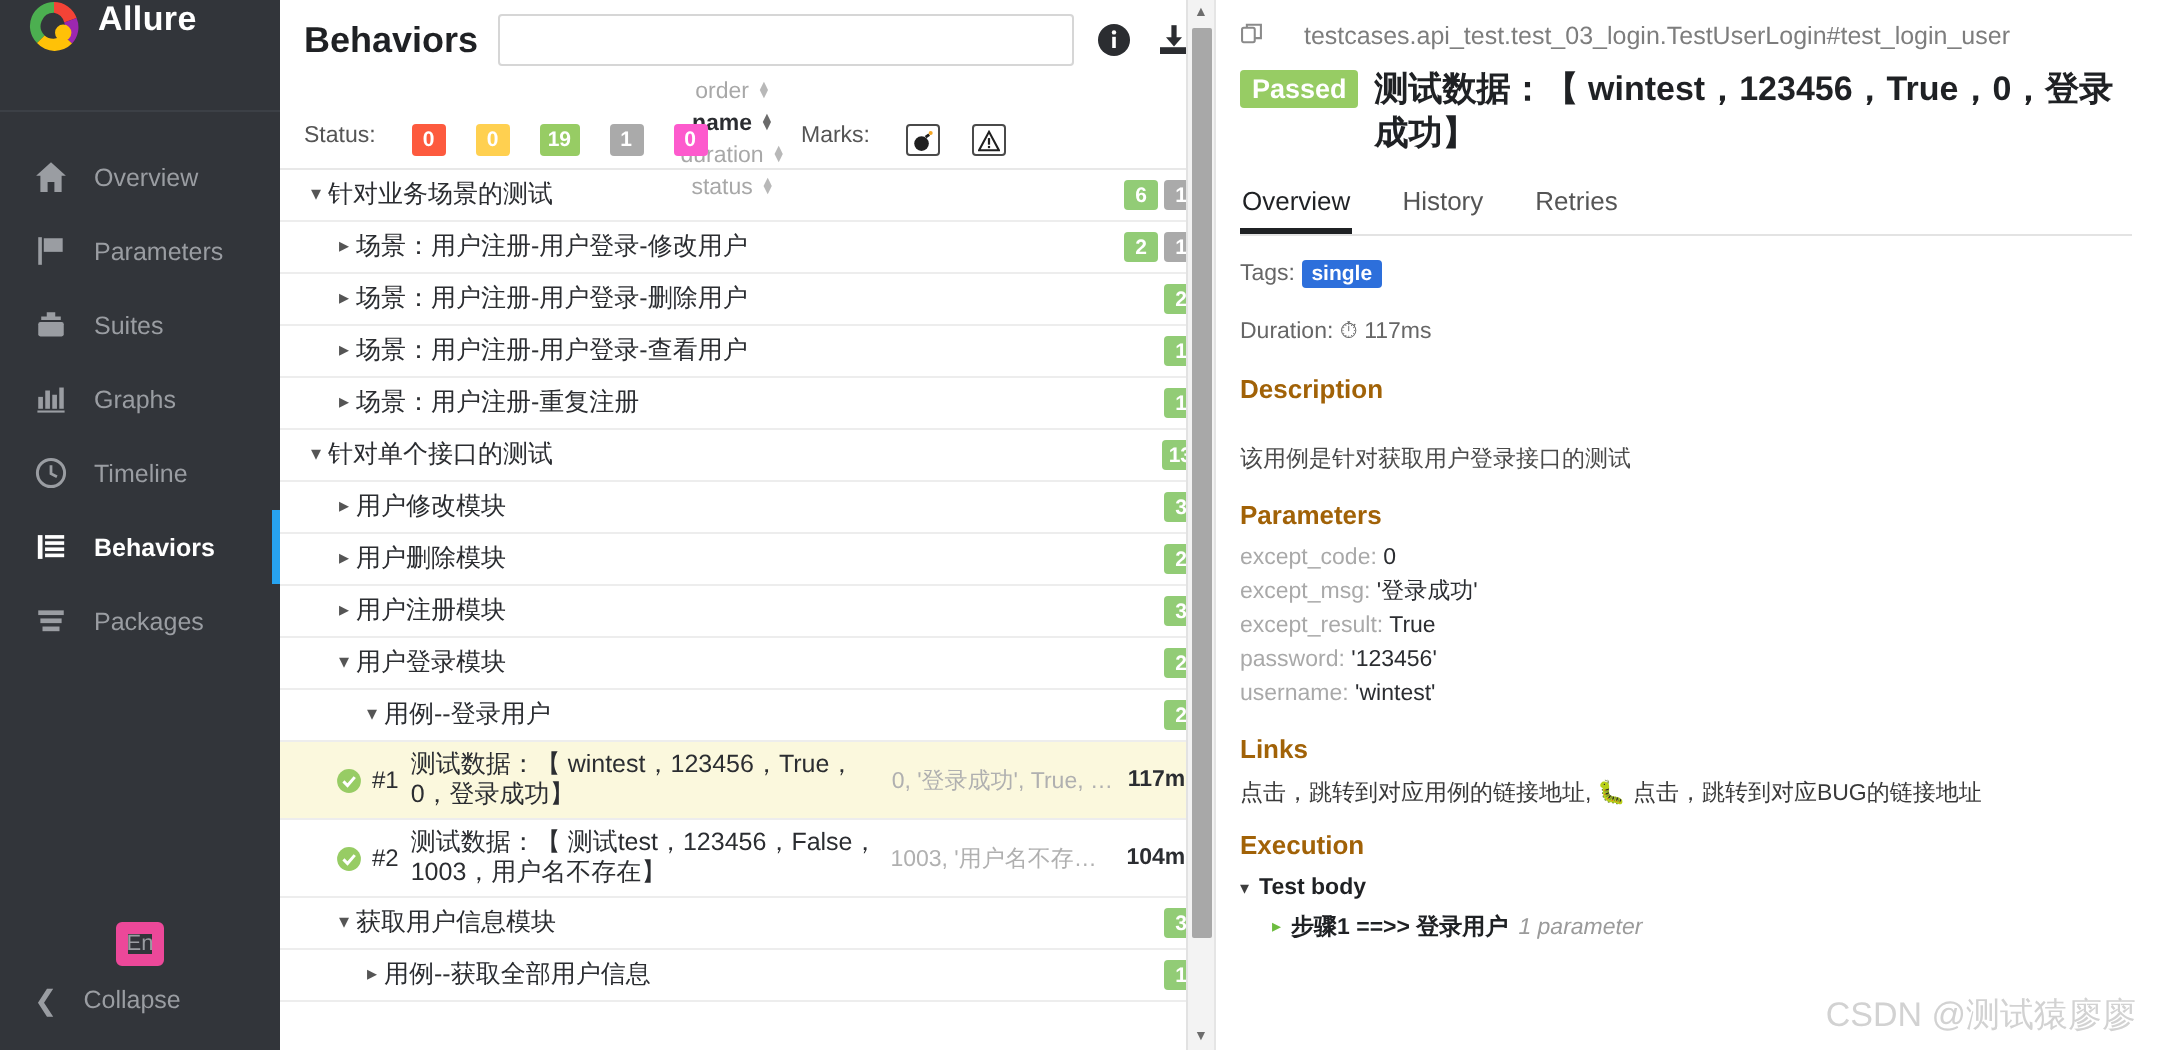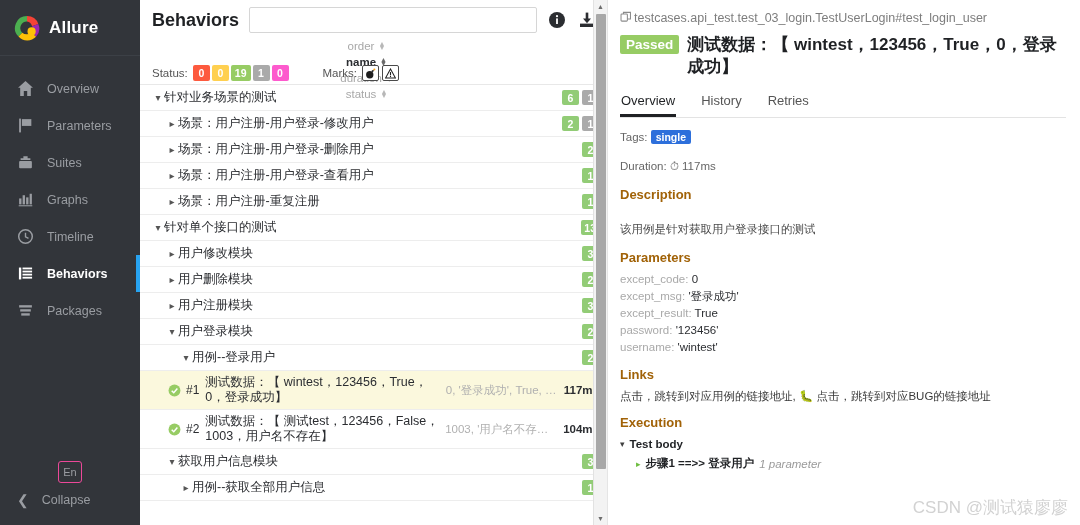--- a/index.html
+++ b/index.html
@@ -9,21 +9,21 @@
     overflow: hidden; background: #fff;
   }
   .app { display: flex; width: 1080px; height: 525px; }
 
   
   .sidebar {
     width: 140px; height: 525px; background: #32353a;
     display: flex; flex-direction: column; position: relative; flex: 0 0 140px;
   }
   .brand {
-    display: flex; align-items: center; gap: 9px;
+    display: flex; gap: 9px;
     height: 56px; padding-left: 14px;
     border-bottom: 1px solid #3c4046;
   }
   .brand-logo { width: 26px; height: 26px; position: relative; flex: 0 0 26px; }
   .brand-name { color: #fff; font-size: 17px; font-weight: bold; letter-spacing: .2px; }
 
   .nav { padding-top: 14px; }
   .nav-item {
     display: flex; align-items: center; gap: 13px;
     height: 37px; padding-left: 17px; cursor: pointer;
@@ -32,21 +32,21 @@
   .nav-item .ico { width: 17px; height: 17px; display: flex; align-items: center; justify-content: center; flex: 0 0 17px; }
   .nav-item .ico svg { display: block; }
   .nav-item.active { color: #fff; font-weight: bold; }
   .nav-item.active .bar {
     position: absolute; right: 0; top: 0; width: 4px; height: 37px; background: #27a3f0;
   }
 
   .side-bottom { margin-top: auto; padding-bottom: 14px; }
   .lang-badge {
     width: 24px; height: 22px; margin: 0 auto 6px auto;
-    border: 1px solid #ec4899; border-radius: 3px; color: #9a9da2;
+    border: 6px solid #ec4899; border-radius: 3px; color: #9a9da2;
     font-size: 11px; display: flex; align-items: center; justify-content: center;
   }
   .collapse {
     display: flex; align-items: center; gap: 13px; padding-left: 17px;
     color: #9a9da2; font-size: 12.5px; cursor: pointer; height: 22px;
   }
   .collapse .chev { font-size: 14px; line-height: 1; }
 
   
   .middle {
@@ -67,21 +67,21 @@
   .head-ico { width: 20px; height: 20px; cursor: pointer; flex: 0 0 20px; display:flex; align-items:center; justify-content:center;}
 
   .mid-toolbar { padding: 0 12px; flex: 0 0 auto; }
   .sorters { display: flex; align-items: center; height: 19px; gap: 4px; flex-direction: column; }
   .sorter { display: flex; align-items: center; gap: 4px; margin-right: 14px; cursor: pointer; }
   .sorter-label { font-size: 11.5px; color: #a8a8a8; }
   .sorter.active .sorter-label { color: #2b2d31; font-weight: bold; }
   .sort-arrows { display: flex; flex-direction: column; line-height: 4px; color: #b8b8b8; font-size: 7px; }
   .sorter.active .sort-arrows { color: #6b6b6b; }
 
-  .filters { display: flex; align-items: center; height: 22px; margin-top: 3px; gap: 0; }
+  .filters { display: flex; align-items: flex-start; height: 22px; margin-top: 3px; gap: 13px; }
   .filter-label { font-size: 11.5px; color: #555; margin-right: 5px; }
   .chip {
     min-width: 17px; height: 16px; padding: 0 4px; margin-right: 2px;
     border-radius: 2px; color: #fff; font-size: 10.5px; font-weight: bold;
     display: inline-flex; align-items: center; justify-content: center; cursor: pointer;
   }
   .marks-label { font-size: 11.5px; color: #555; margin: 0 5px 0 32px; }
   .mark-btn {
     width: 17px; height: 16px; border: 1px solid #4a4a4a; border-radius: 2px;
     margin-right: 3px; display: inline-flex; align-items: center; justify-content: center;
@@ -122,21 +122,21 @@
     background: #f3f3f3; border-left: 1px solid #e2e2e2;
   }
   .vscroll .arr { height: 13px; display: flex; align-items: center; justify-content: center;
                   font-size: 7px; color: #6d6d6d; }
   .vscroll .arr.bot { position: absolute; bottom: 0; left: 0; right: 0; }
   .vthumb { position: absolute; top: 14px; left: 2px; width: 10px; height: 455px;
             background: #a8a8a8; border-radius: 1px; }
 
   
   .right { flex: 1; height: 525px; background: #fff; padding: 8px 14px 0 12px; overflow: hidden; position: relative; }
-  .crumb { display: flex; align-items: center; gap: 1px; font-size: 12.5px; color: #7d7d7d; height: 20px; }
+  .crumb { display: flex; align-items: center; gap: 19px; font-size: 12.5px; color: #7d7d7d; height: 20px; }
   .crumb .c-ico { width: 13px; flex: 0 0 13px; }
   .title-line { display: flex; align-items: flex-start; gap: 8px; margin-top: 6px; }
   .passed-badge {
     background: #97cc64; color: #fff; font-size: 13.5px; font-weight: bold;
     padding: 2px 6px; border-radius: 2px; flex: 0 0 auto; margin-top: 1px;
   }
   .case-title { font-size: 17px; font-weight: bold; color: #1f2124; line-height: 22px; }
 
   .tabs { display: flex; gap: 24px; margin-top: 12px; border-bottom: 1px solid #e3e3e3; }
   .tab { font-size: 13px; color: #555; padding: 3px 1px 6px 1px; cursor: pointer; }

